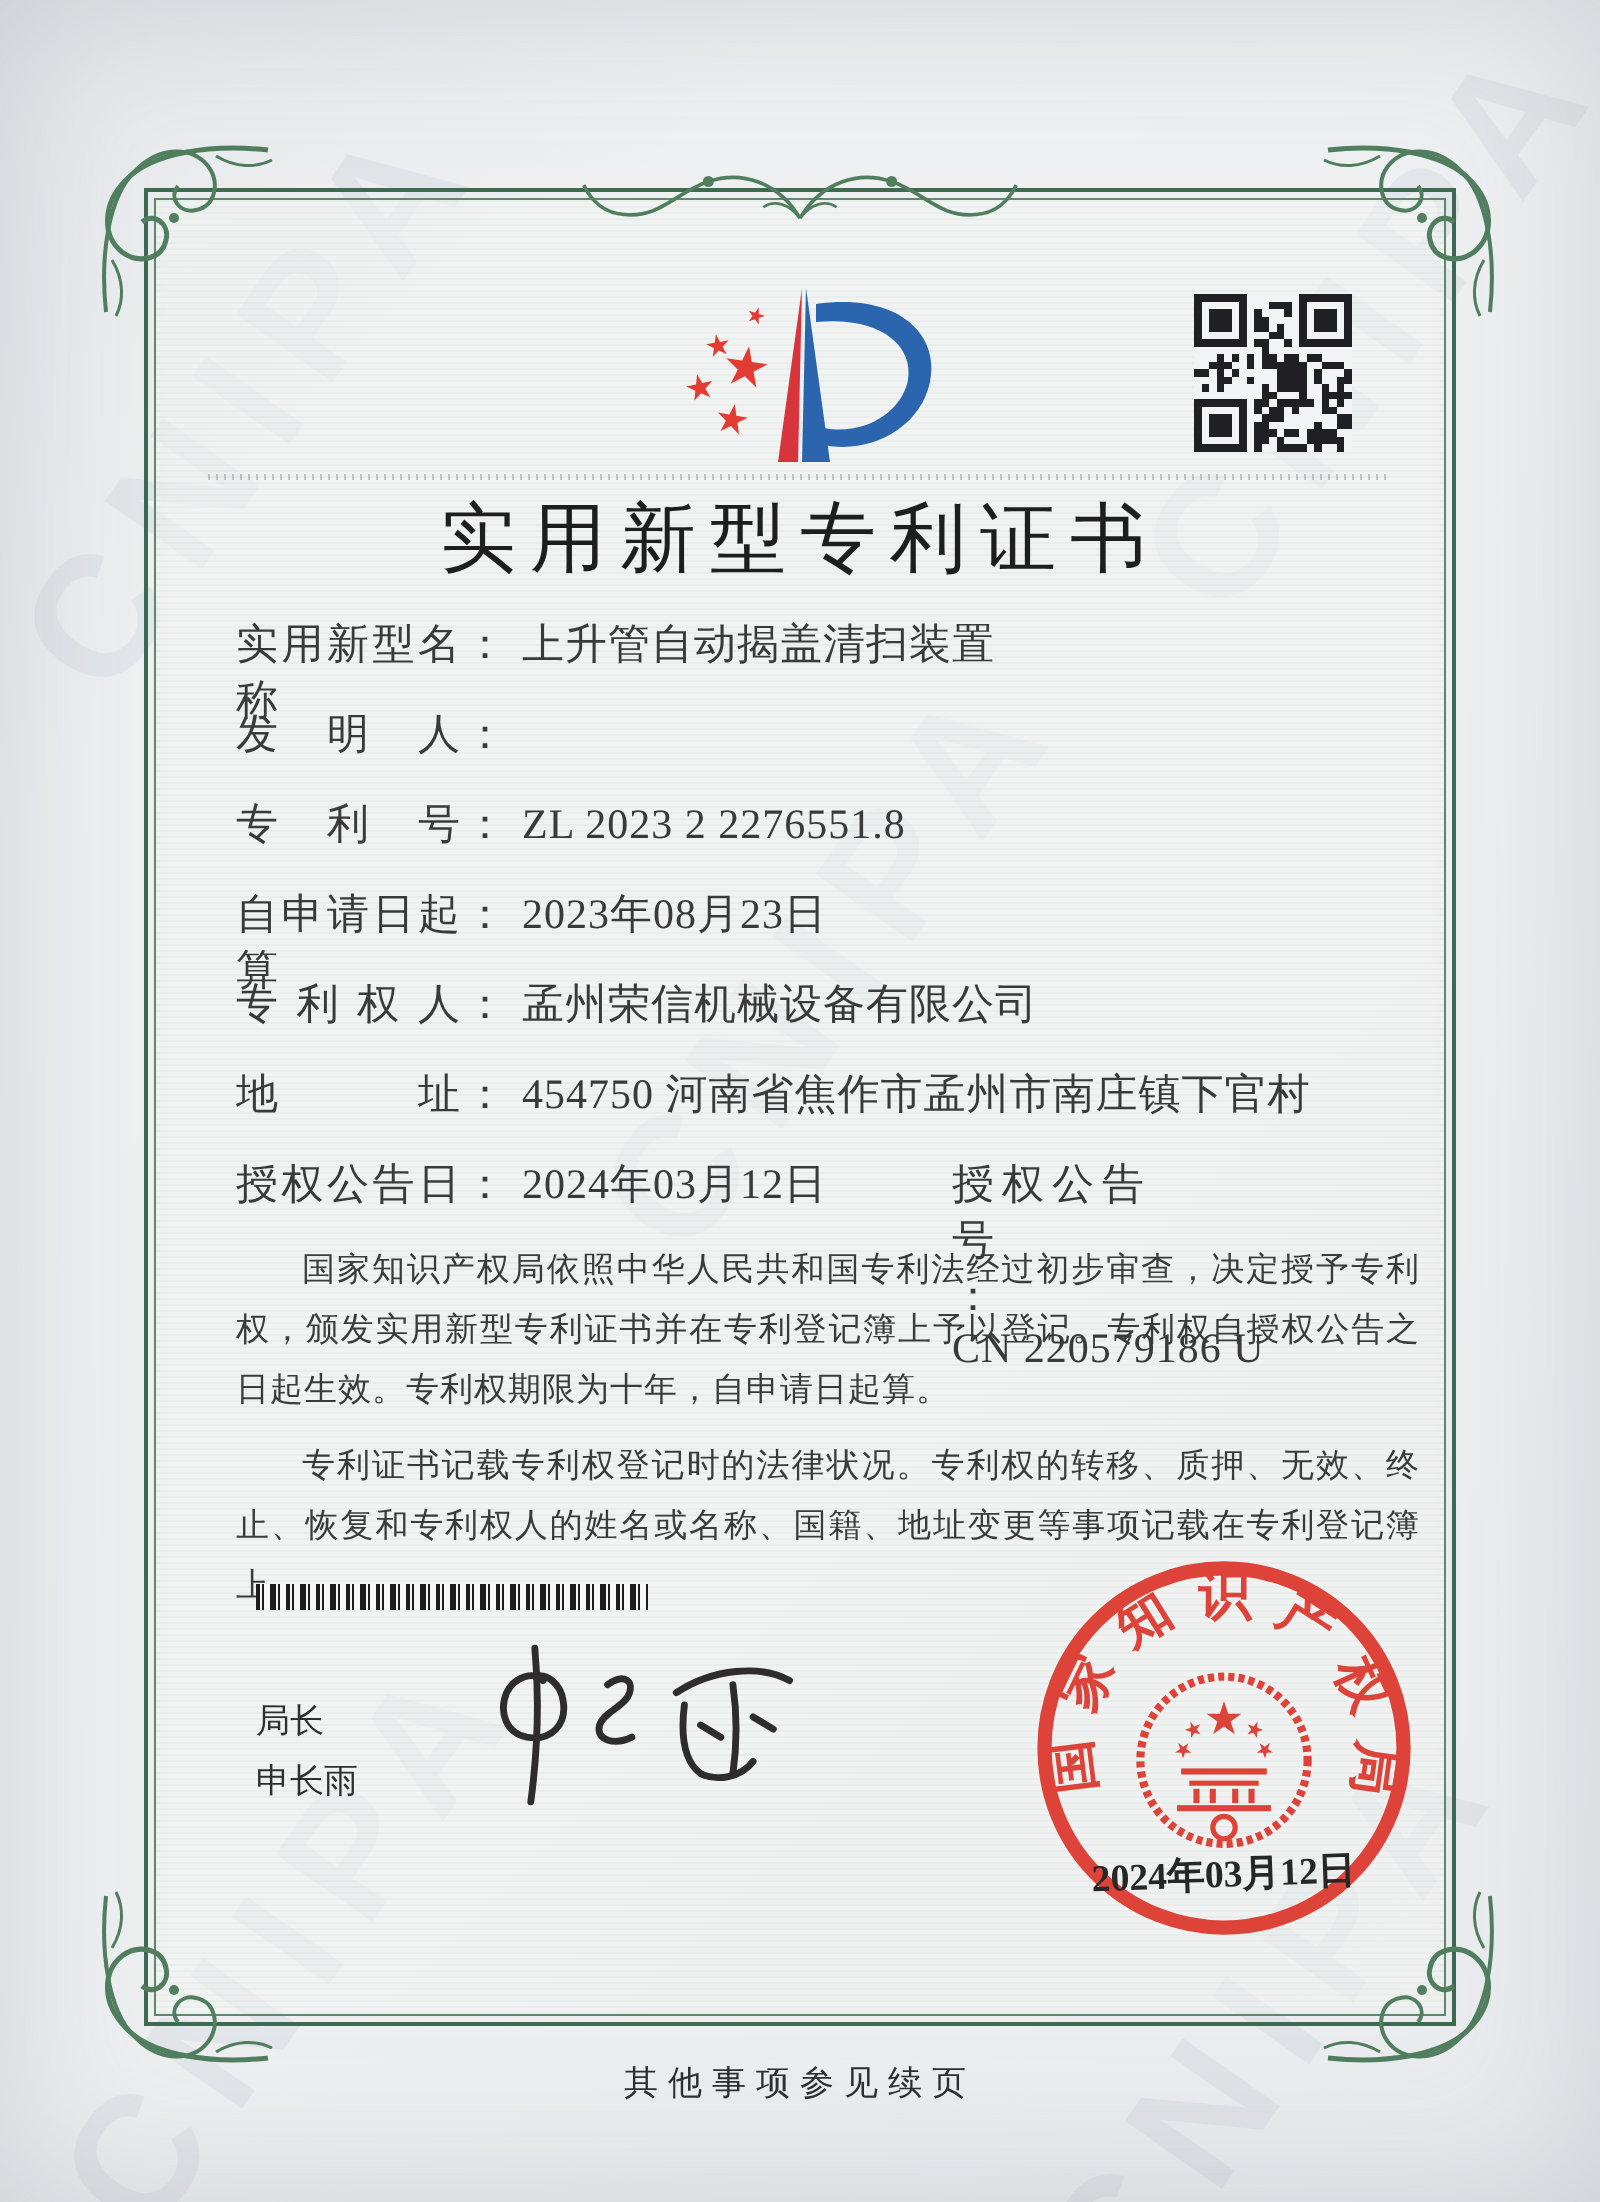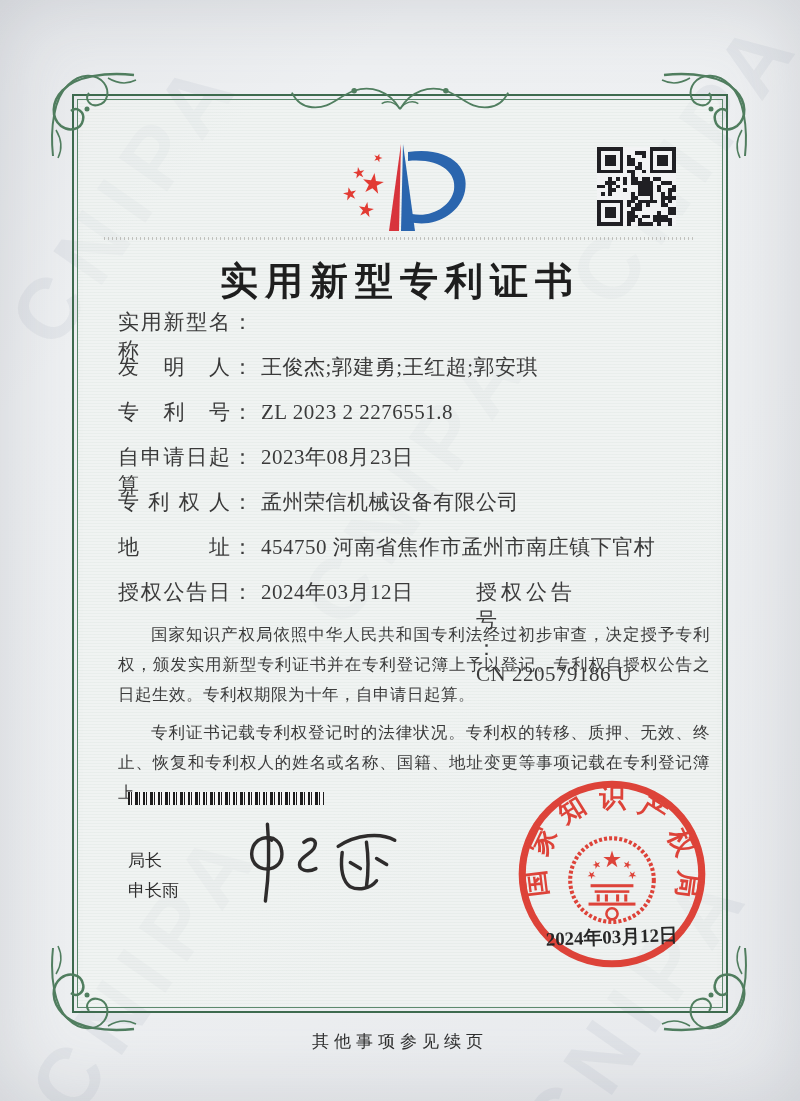--- a/index.html
+++ b/index.html
@@ -21,21 +21,21 @@
         repeating-linear-gradient(to bottom, rgba(110,150,125,.055) 0 1px, transparent 1px 3px),
         rgba(242,246,242,.55);}
   .flourish{position:absolute;color:#507e5f;}
   
   .cert-no{position:absolute;left:112px;top:136px;font-size:17px;letter-spacing:2px;color:#333;}
   .logo{position:absolute;left:326px;top:138px;width:150px;height:100px;}
   .qr{position:absolute;left:597px;top:147px;width:79px;height:79px;}
   .security-strip{position:absolute;left:104px;top:237px;width:592px;height:3px;opacity:.3;
       background:repeating-linear-gradient(90deg,#5a5248 0 1px,transparent 1px 4px);}
   .title{position:absolute;left:0;top:244px;width:100%;text-align:center;
-      font-size:38px;font-weight:bold;letter-spacing:7px;color:#1e1e1e;margin-top:12px;}
+      font-size:38px;font-weight:normal;letter-spacing:7px;color:#1e1e1e;}
   
   .fields{position:absolute;left:118px;top:308px;width:592px;font-size:21px;color:#3a3a3a;}
   .frow{position:relative;display:flex;align-items:baseline;height:45px;}
   .flabel{display:inline-block;width:112px;text-align:justify;text-align-last:justify;}
   .flabel2{display:inline-block;width:96px;text-align:justify;text-align-last:justify;}
   .colon{margin:0 2px 0 2px;}
   .fvalue{margin-left:6px;letter-spacing:.5px;}
   .grp2{position:absolute;left:352px;top:0;display:flex;align-items:baseline;flex-direction:column;}
   
   .paras{position:absolute;left:118px;top:620px;width:592px;font-size:16.5px;
@@ -151,25 +151,25 @@
   </div>
 
   <div class="security-strip"></div>
 
   <div class="title">实用新型专利证书</div>
 
   <div class="fields">
     <div class="frow">
       <span class="flabel">实用新型名称</span>
         <span class="colon">：</span>
+        <span class="fvalue">上升管自动揭盖清扫装置</span>
     </div>
     <div class="frow">
       <span class="flabel">发明人</span>
         <span class="colon">：</span>
-        <span class="fvalue">王俊杰;郭建勇;王红超;郭安琪</span>
     </div>
     <div class="frow">
       <span class="flabel">专利号</span>
         <span class="colon">：</span>
         <span class="fvalue">ZL 2023 2 2276551.8</span>
     </div>
     <div class="frow">
       <span class="flabel">自申请日起算</span>
         <span class="colon">：</span>
         <span class="fvalue">2023年08月23日</span>

